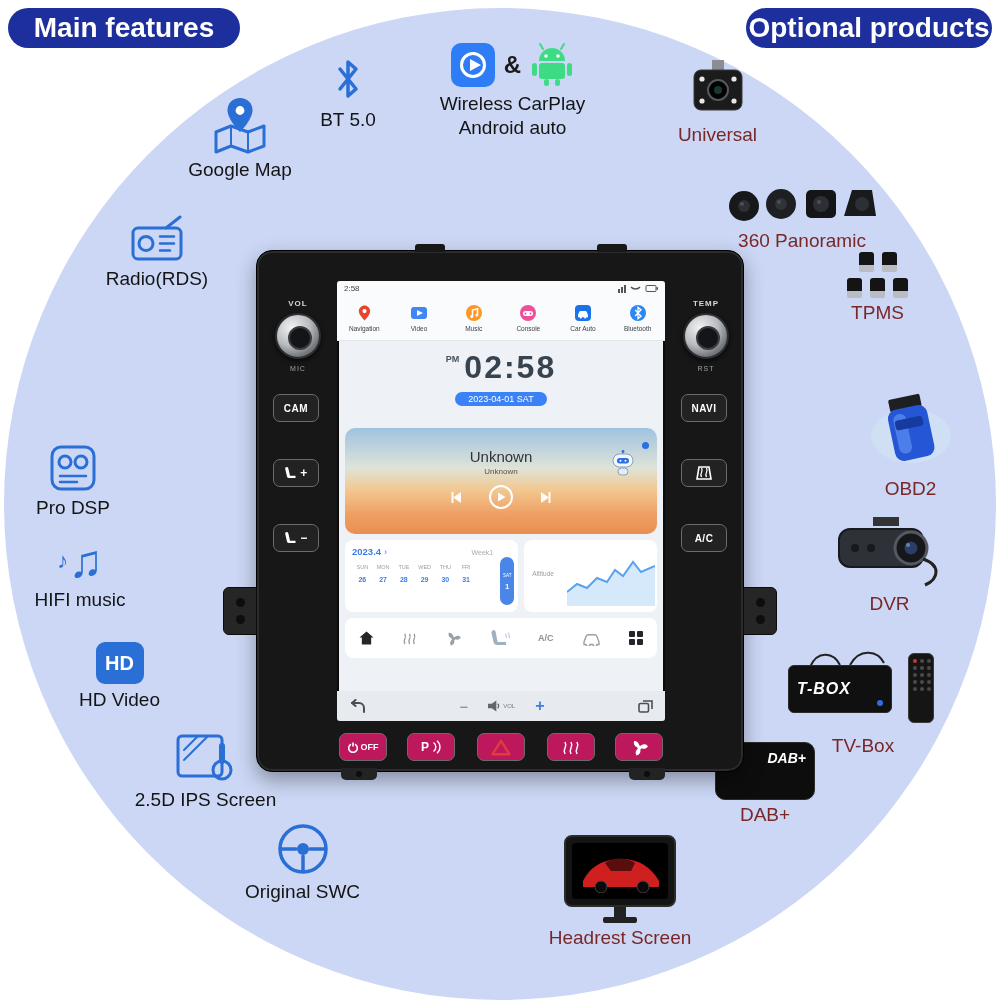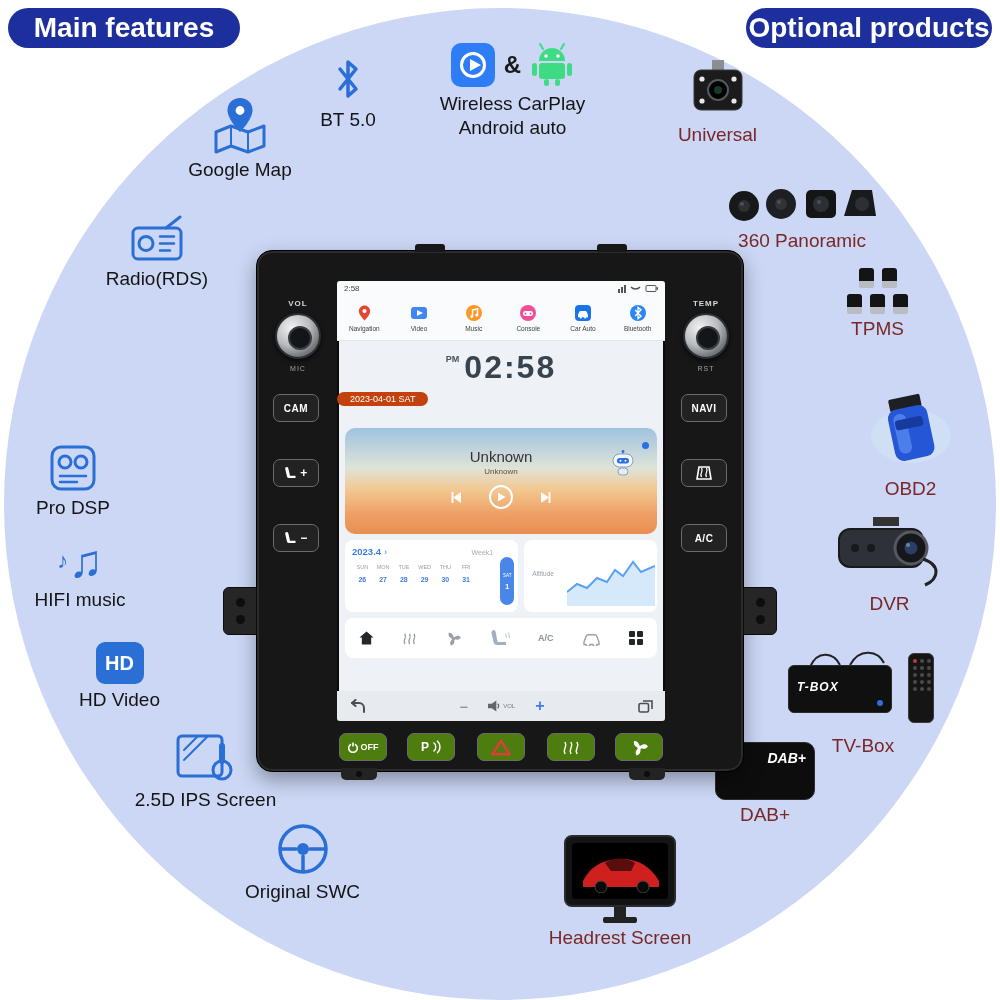--- a/index.html
+++ b/index.html
@@ -29,21 +29,21 @@
   .product{position:absolute;display:flex;flex-direction:column;align-items:center;gap:4px}
   .product .lbl{font-size:19px;color:#7a2727;white-space:nowrap}
   .sensor-row{display:flex;gap:8px;justify-content:center}
   .sensor{width:15px;height:20px;display:flex;flex-direction:column}
   .sensor .cap{height:13px;background:#141414;border-radius:3px 3px 0 0}
   .sensor .band{height:7px;background:#b9bcc2;border-radius:0 0 2px 2px}
   .dab-box{width:100px;height:58px;background:#0d0d0d;border:1px solid #2c2c2c;border-radius:10px;position:relative}
   .dab-box .art{position:absolute;right:8px;top:7px;color:#fff;font-weight:bold;font-size:14px;font-style:italic}
   .tv-wrap{position:relative;width:150px;height:86px}
   .tv-box{position:absolute;left:0;top:20px;width:104px;height:48px;background:#101010;border:1px solid #2a2a2a;border-radius:6px}
-  .tv-box .art{position:absolute;left:8px;top:14px;color:#fff;font-weight:bold;font-style:italic;font-size:12px;letter-spacing:1px}
+  .tv-box .art{position:absolute;left:8px;top:14px;color:#fff;font-weight:bold;font-style:italic;font-size:16px;letter-spacing:1px}
   .remote{position:absolute;right:4px;top:8px;width:26px;height:70px;background:#151515;border:1px solid #3a3a3a;border-radius:6px;
           display:grid;grid-template-columns:repeat(3,1fr);align-content:start;gap:3px;padding:5px 4px}
   .remote i{width:4px;height:4px;border-radius:50%;background:#4a4a4a}
   .remote i.red{background:#c33}
   .headrest{display:flex;flex-direction:column;align-items:center}
   .hr-screen{width:112px;height:72px;background:#141414;border:2px solid #2b2b2b;border-radius:8px;padding:6px}
   .hr-panel{width:100%;height:100%;background:#000;border-radius:4px;overflow:hidden;display:flex;align-items:center;justify-content:center}
   .hr-mount{width:12px;height:10px;background:#222}
   .hr-base{width:34px;height:6px;background:#222;border-radius:2px}
 
@@ -62,36 +62,36 @@
   .knob{position:absolute;width:46px;height:46px;border-radius:50%;
         background:radial-gradient(circle at 35% 30%,#f2f2f2,#b9bcc0 45%,#6e7176 75%,#4a4d52);
         border:2px solid #2c2e31;box-shadow:0 2px 5px rgba(0,0,0,.7)}
   .knob::after{content:"";position:absolute;left:50%;top:50%;width:20px;height:20px;margin:-10px 0 0 -10px;
         border-radius:50%;background:#141518;border:2px solid #3a3d42}
   .knob-lbl{position:absolute;width:60px;text-align:center;color:#d4d7db;font-size:8px;font-weight:bold;letter-spacing:1px}
   .knob-sub{position:absolute;width:60px;text-align:center;color:#9aa0a6;font-size:7px;letter-spacing:1px}
   .sbtn{position:absolute;width:46px;height:28px;background:#222;border:1px solid #6b6b6b;border-radius:7px;
         color:#fff;display:flex;align-items:center;justify-content:center;gap:3px;
         font-size:10px;font-weight:bold;letter-spacing:.5px}
-  .bbtn{position:absolute;top:482px;width:48px;height:28px;background:#4d7c0f;border:1px solid #6b6b6b;border-radius:7px;
+  .bbtn{position:absolute;top:482px;width:48px;height:28px;background:#be185d;border:1px solid #6b6b6b;border-radius:7px;
         color:#fff;display:flex;align-items:center;justify-content:center;gap:3px;font-size:9px;font-weight:bold}
 
   
   .screen{position:absolute;left:80px;top:30px;width:328px;height:440px;background:#eef1f5;border-radius:3px;
           overflow:hidden;box-shadow:inset 0 0 0 2px #0b0b0b}
   .statusbar{height:14px;background:#fafbfc;display:flex;align-items:center;padding:0 7px;font-size:8px;color:#444}
   .statusbar .sp{flex:1}
   .apps{height:46px;background:#fafbfc;display:grid;grid-template-columns:repeat(6,1fr);border-bottom:1px solid #e4e7ea}
   .app{display:flex;flex-direction:column;align-items:center;justify-content:center;gap:3px}
   .app .alabel{font-size:6.5px;color:#3c4046;white-space:nowrap}
-  .clock{height:82px;padding-top:5px}
+  .clock{height:82px;text-align:center;padding-top:5px}
   .clock .row{display:flex;justify-content:center;align-items:flex-start;gap:5px}
   .ampm{font-size:9px;font-weight:bold;color:#46525d;margin-top:8px}
   .time{font-size:32px;font-weight:bold;color:#37434f;letter-spacing:2px;line-height:42px}
-  .date-pill{display:inline-block;background:#c2410c;color:#fff;font-size:9px;padding:2px 13px;border-radius:9px;margin-top:3px}
+  .date-pill{display:inline-block;background:#3b82f6;color:#fff;font-size:9px;padding:2px 13px;border-radius:9px;margin-top:3px}
   .player{position:relative;margin:5px 8px 0;height:106px;border-radius:10px;text-align:center;overflow:hidden;
           background:linear-gradient(180deg,#9fc3e0 0%,#dfe3d8 38%,#f2c891 58%,#ee9f63 82%,#e98e52 100%)}
   .player .title{font-size:15px;color:#333;margin-top:20px}
   .player .subtitle{font-size:8px;color:#5c5248;margin-top:2px}
   .controls{display:flex;justify-content:center;align-items:center;gap:26px;margin-top:9px}
   .playbtn{width:24px;height:24px;border:2px solid #fff;border-radius:50%;display:flex;align-items:center;justify-content:center}
   .robot{position:absolute;right:20px;top:22px}
   .bluedot{position:absolute;right:8px;top:14px;width:7px;height:7px;border-radius:50%;background:#2b6fe0}
   .widgets{display:flex;gap:6px;margin:6px 8px 0;height:72px}
   .cal{flex:1.2;background:#fff;border-radius:8px;padding:6px 7px;position:relative}
@@ -269,21 +269,21 @@
         <rect x="80" y="8" width="30" height="28" rx="5" fill="#141517"></rect>
           <circle cx="95" cy="22" r="8" fill="#2c2f34"></circle>
           <circle cx="93" cy="20" r="2" fill="#4a4f55"></circle>
         <path d="M118 34 L126 8 H146 L150 34 Z" fill="#191a1c"></path>
           <circle cx="136" cy="22" r="7" fill="#2c2f34"></circle>
       </svg>
     </span>
     <span class="lbl">360 Panoramic</span>
   </div>
 
-  <div class="product" style="left:805px;top:268px;width:145px">
+  <div class="product" style="left:805px;top:252px;width:145px">
     <span style="display:flex;flex-direction:column;gap:6px">
       <span class="sensor-row">
         <span class="sensor">
             <span class="cap"></span>
             <span class="band"></span>
           </span>
         <span class="sensor">
             <span class="cap"></span>
             <span class="band"></span>
           </span>

